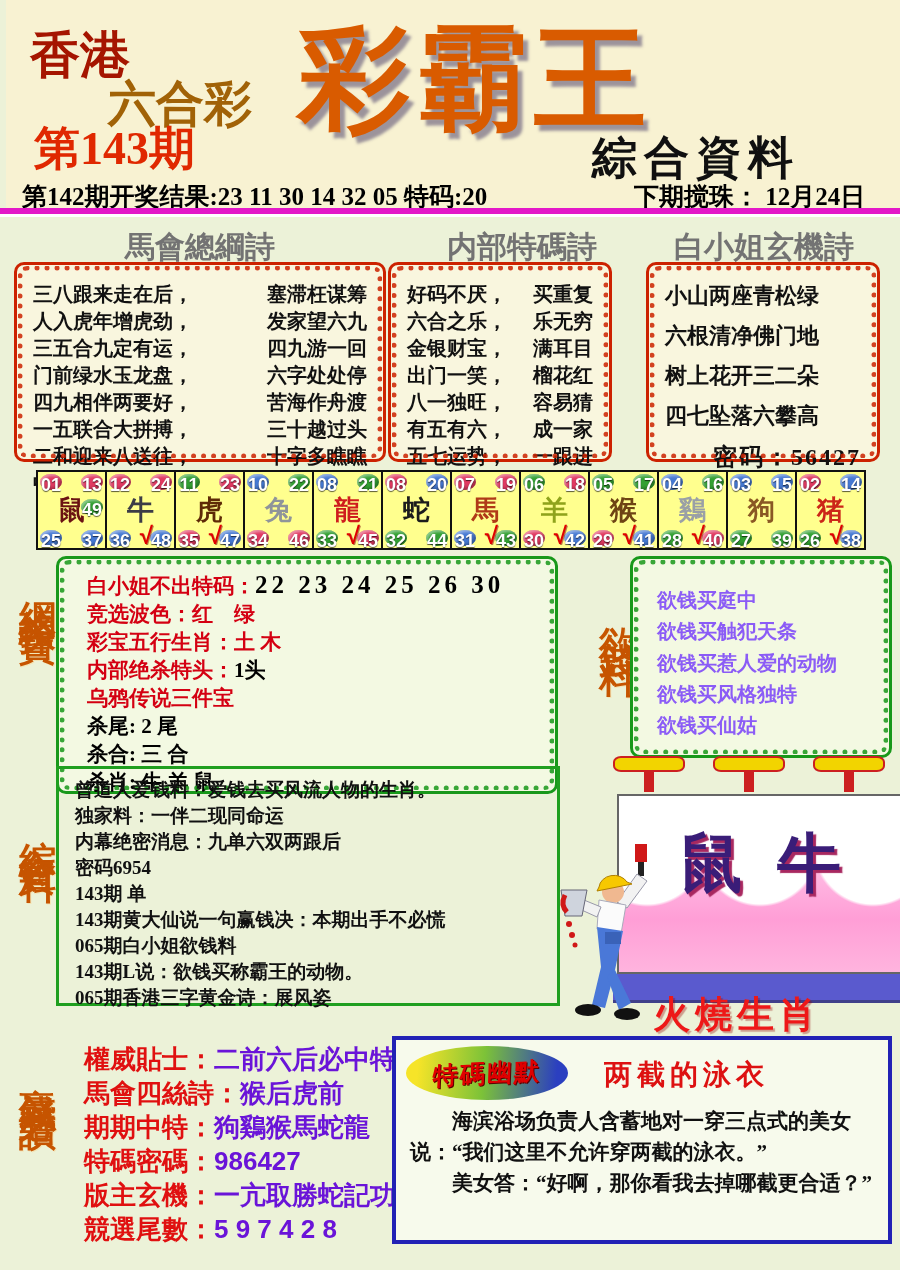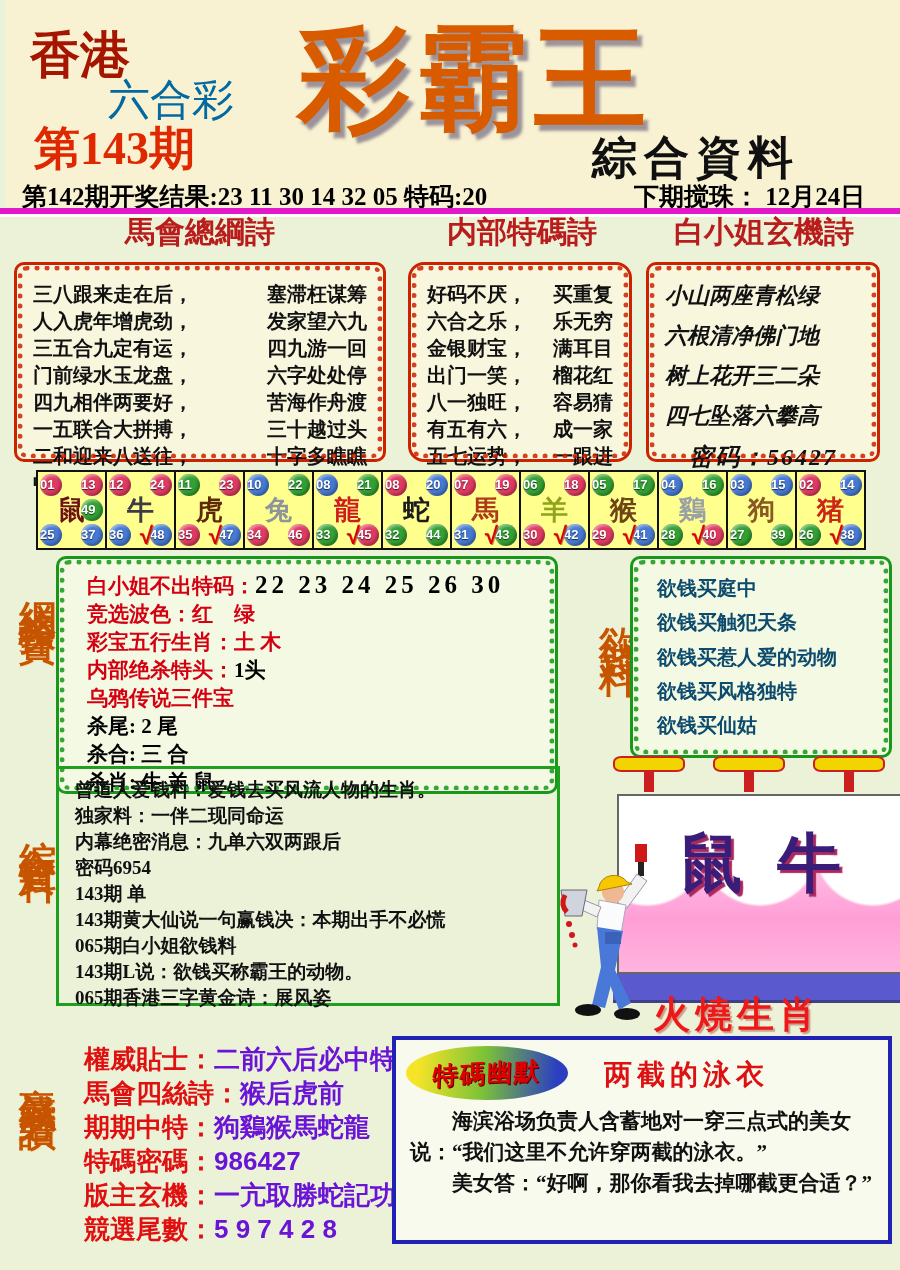--- a/index.html
+++ b/index.html
@@ -2,55 +2,55 @@
 <html><head>
 <meta charset="utf-8">
 <style>
   html,body{margin:0;padding:0;}
   body{position:relative;width:900px;height:1270px;overflow:hidden;
        background:#ecf2d8;font-family:"Liberation Serif",serif;}
 
   
   .header{position:absolute;left:6px;top:0;width:900px;height:208px;background:#f8f2d2;}
   .hk{position:absolute;left:24px;top:22px;font-size:50px;font-weight:bold;color:#a51500;}
-  .lhc{position:absolute;left:102px;top:72px;font-size:42px;font-weight:normal;color:#0369a1;}
+  .lhc{position:absolute;left:102px;top:72px;font-size:48px;font-weight:bold;color:#a16207;}
   .issue{position:absolute;left:28px;top:118px;font-size:46px;font-weight:bold;color:#e02800;}
   .brand{position:absolute;left:292px;top:18px;font-size:112px;line-height:1.1;font-weight:bold;
          color:#d95b00;letter-spacing:6px;text-shadow:5px 6px 3px rgba(80,70,110,.55);}
   .subtitle{position:absolute;left:586px;top:128px;font-size:45px;font-weight:bold;color:#101010;letter-spacing:7px;}
   .result-line{position:absolute;left:16px;top:180px;font-size:25px;font-weight:bold;color:#000;}
   .draw-line{position:absolute;left:628px;top:180px;font-size:25px;font-weight:bold;color:#000;}
   .divider{position:absolute;left:0;top:208px;width:900px;height:6px;background:#e318c8;}
   .divider2{position:absolute;left:0;top:214px;width:900px;height:3px;background:#fff;}
 
   
-  .poem-title{position:absolute;top:212px;text-align:center;font-size:30px;font-weight:bold;color:#b91c1c;}
+  .poem-title{position:absolute;top:227px;text-align:center;font-size:30px;font-weight:bold;color:#737373;}
   .pt1{left:60px;width:280px;} .pt2{left:410px;width:224px;} .pt3{left:644px;width:240px;}
 
   
   .stamp{position:absolute;background:#f9f6de;border:3px solid #cc2200;border-radius:10px;box-sizing:border-box;}
   .stamp::after{content:"";position:absolute;inset:1px;border:5px dotted #cc2200;border-radius:9px;pointer-events:none;opacity:.85;}
   .stamp-g{border-color:#18981a;background:#f3f9e2;}
   .stamp-g::after{border-color:#18981a;}
   .box1{left:14px;top:262px;width:372px;height:200px;}
-  .box2{left:408px;top:262px;width:224px;height:200px;border-radius:16px;}
-  .box3{left:646px;top:262px;width:234px;height:200px;font-style:italic;}
+  .box2{left:388px;top:262px;width:224px;height:200px;}
+  .box3{left:646px;top:262px;width:234px;height:200px;}
   .poem-body{position:absolute;inset:16px 16px;display:flex;flex-direction:column;justify-content:space-between;
              font-weight:bold;color:#111;}
   .p-row{display:flex;justify-content:space-between;font-size:20px;white-space:nowrap;}
   .box2 .p-row{font-size:20px;}
   .box3 .poem-body{justify-content:flex-start;gap:10px;font-size:22px;}
-  .code-row{margin-top:auto;text-align:center;font-size:24px;letter-spacing:2px;}
+  .code-row{margin-top:auto;text-align:right;font-size:24px;letter-spacing:2px;}
 
   
   .z-strip{position:absolute;left:36px;top:470px;width:828px;height:78px;display:flex;background:#111;border:1px solid #111;}
   .z-cell{position:relative;flex:1;background:#ffff8e;border:1px solid #111;box-sizing:border-box;}
   .z-animal{position:absolute;left:0;right:0;top:24px;text-align:center;font-size:27px;font-weight:bold;line-height:28px;}
-  .ball{position:absolute;width:22px;height:22px;border-radius:50%;color:#fff;font-size:13px;font-weight:bold;
-        line-height:22px;font-family:"Liberation Sans",sans-serif;
+  .ball{position:absolute;width:22px;height:16px;border-radius:50%;color:#fff;font-size:18px;font-weight:bold;
+        line-height:22px;text-align:center;font-family:"Liberation Sans",sans-serif;
         text-shadow:0 1px 1px rgba(0,0,0,.65);
         box-shadow:inset -2px -2px 3px rgba(0,0,0,.28), inset 2px 2px 3px rgba(255,255,255,.45);}
   .b-red{background:#e03a62;} .b-blue{background:#4679d2;} .b-green{background:#33a033;}
   .p-tl{left:2px;top:2px;} .p-tr{right:2px;top:2px;} .p-mr{right:2px;top:27px;}
   .p-bl{left:2px;bottom:2px;} .p-br{right:2px;bottom:2px;}
   .z-check{position:absolute;right:21px;bottom:-2px;color:#e00000;font-size:24px;font-weight:bold;
            font-family:"Liberation Sans",sans-serif;text-shadow:1px 1px 0 rgba(120,0,0,.5);}
 
   
   .vlabel{position:absolute;writing-mode:vertical-rl;text-orientation:upright;font-size:37px;font-weight:bold;
@@ -61,21 +61,21 @@
   
   .ex-box{left:56px;top:556px;width:502px;height:238px;}
   .ex-body{position:absolute;inset:12px 14px 12px 28px;display:flex;flex-direction:column;justify-content:space-between;}
   .ex-row{font-size:21px;font-weight:bold;white-space:nowrap;}
   .lc-red{color:#d40012;} .lc-black{color:#000;} .vc-red{color:#d40012;} .vc-black{color:#000;}
   .nums{font-size:25px;letter-spacing:4px;}
 
   
   .mo-box{left:630px;top:556px;width:262px;height:202px;}
   .mo-body{position:absolute;inset:16px 10px 16px 24px;display:flex;flex-direction:column;justify-content:space-between;
-           font-size:20px;font-weight:bold;color:#0c4a6e;}
+           font-size:20px;font-weight:bold;color:#8b5cf6;margin-top:12px;}
 
   
   .co-box{position:absolute;left:56px;top:766px;width:504px;height:240px;border:3px solid #1f9f1f;box-sizing:border-box;}
   .co-body{position:absolute;inset:8px 10px 8px 16px;display:flex;flex-direction:column;justify-content:space-between;
            font-size:19px;font-weight:bold;color:#111;white-space:nowrap;}
 
   
   .bb{position:absolute;left:565px;top:752px;width:335px;height:280px;}
   .lamp{position:absolute;top:4px;width:72px;height:38px;}
   .l1{left:48px;} .l2{left:148px;} .l3{left:248px;}

